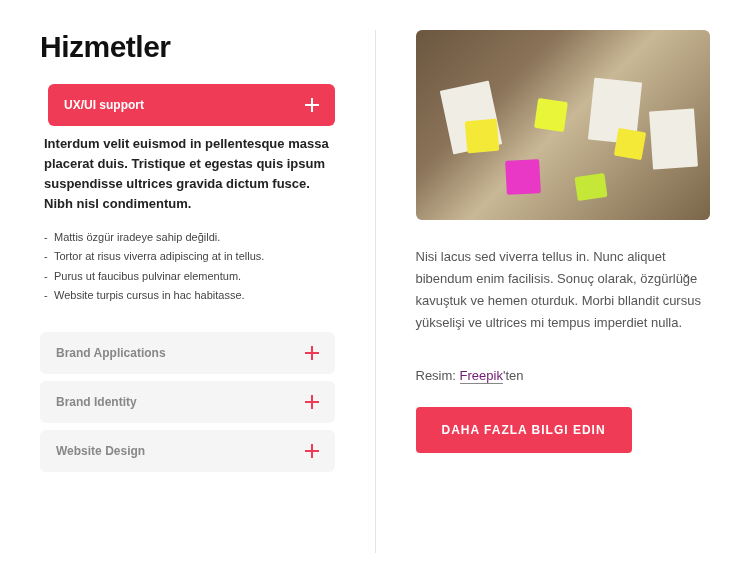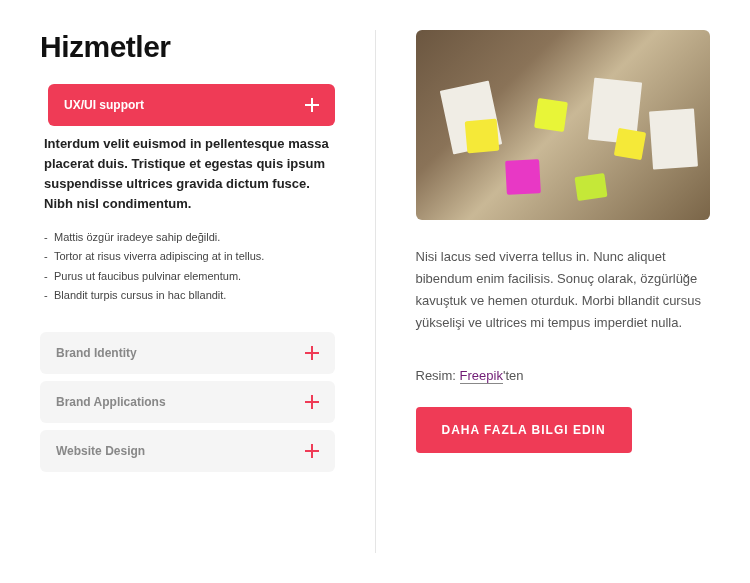--- a/index.html
+++ b/index.html
@@ -161,35 +161,35 @@
       <div class="accordion-header active">
         <span>UX/UI support</span>
         <span class="plus-icon"></span>
       </div>
       <div class="accordion-body">
         <p class="intro-text">Interdum velit euismod in pellentesque massa placerat duis. Tristique et egestas quis ipsum suspendisse ultrices gravida dictum fusce. Nibh nisl condimentum.</p>
         <ul class="bullet-list">
           <li>Mattis özgür iradeye sahip değildi.</li>
           <li>Tortor at risus viverra adipiscing at in tellus.</li>
           <li>Purus ut faucibus pulvinar elementum.</li>
-          <li>Blandit turpis cursus in hac bllandit.</li>
+          <li>Website turpis cursus in hac habitasse.</li>
         </ul>
+      </div>
+    </div>
+
+    <div class="accordion-item">
+      <div class="accordion-header inactive">
+        <span>Brand Applications</span>
+        <span class="plus-icon"></span>
       </div>
     </div>
 
     <div class="accordion-item">
       <div class="accordion-header inactive">
         <span>Brand Identity</span>
-        <span class="plus-icon"></span>
-      </div>
-    </div>
-
-    <div class="accordion-item">
-      <div class="accordion-header inactive">
-        <span>Brand Applications</span>
         <span class="plus-icon"></span>
       </div>
     </div>
 
     <div class="accordion-item">
       <div class="accordion-header inactive">
         <span>Website Design</span>
         <span class="plus-icon"></span>
       </div>
     </div>

